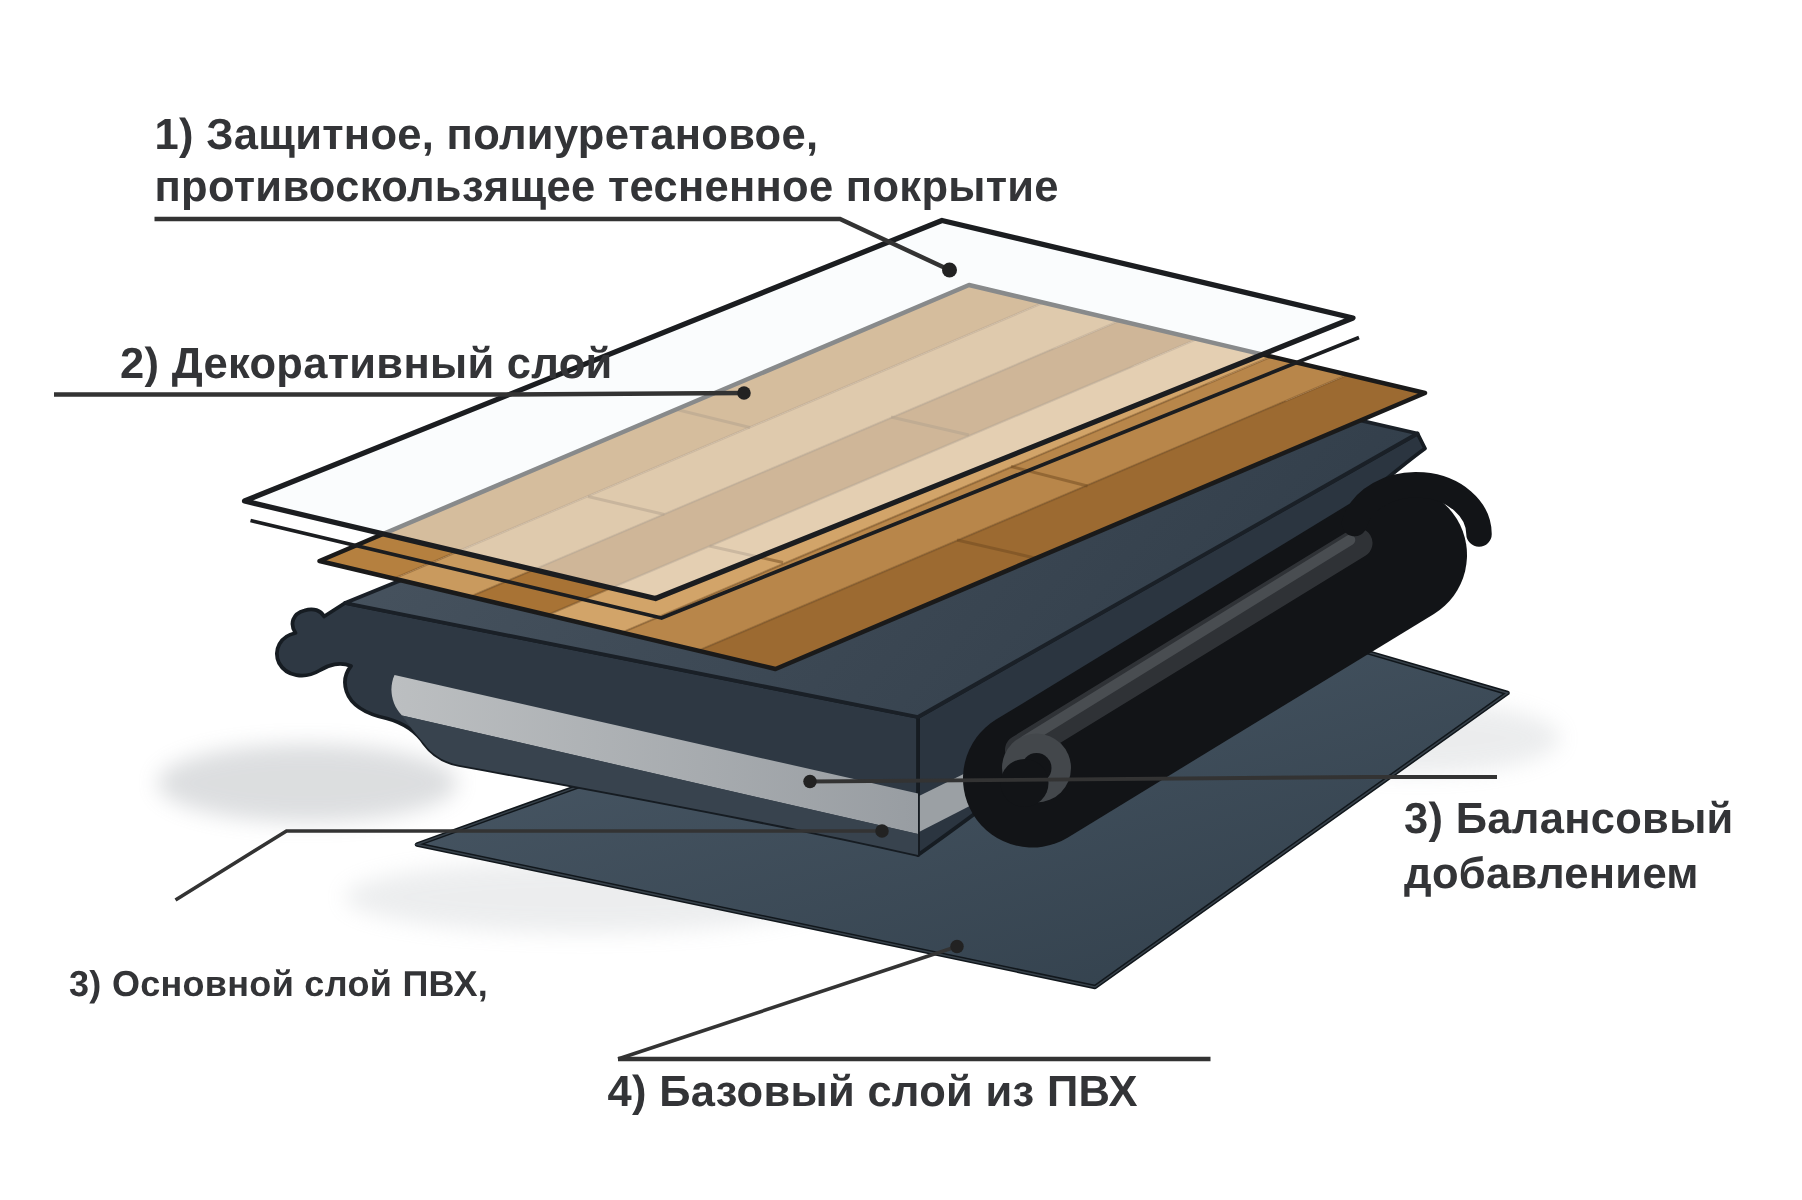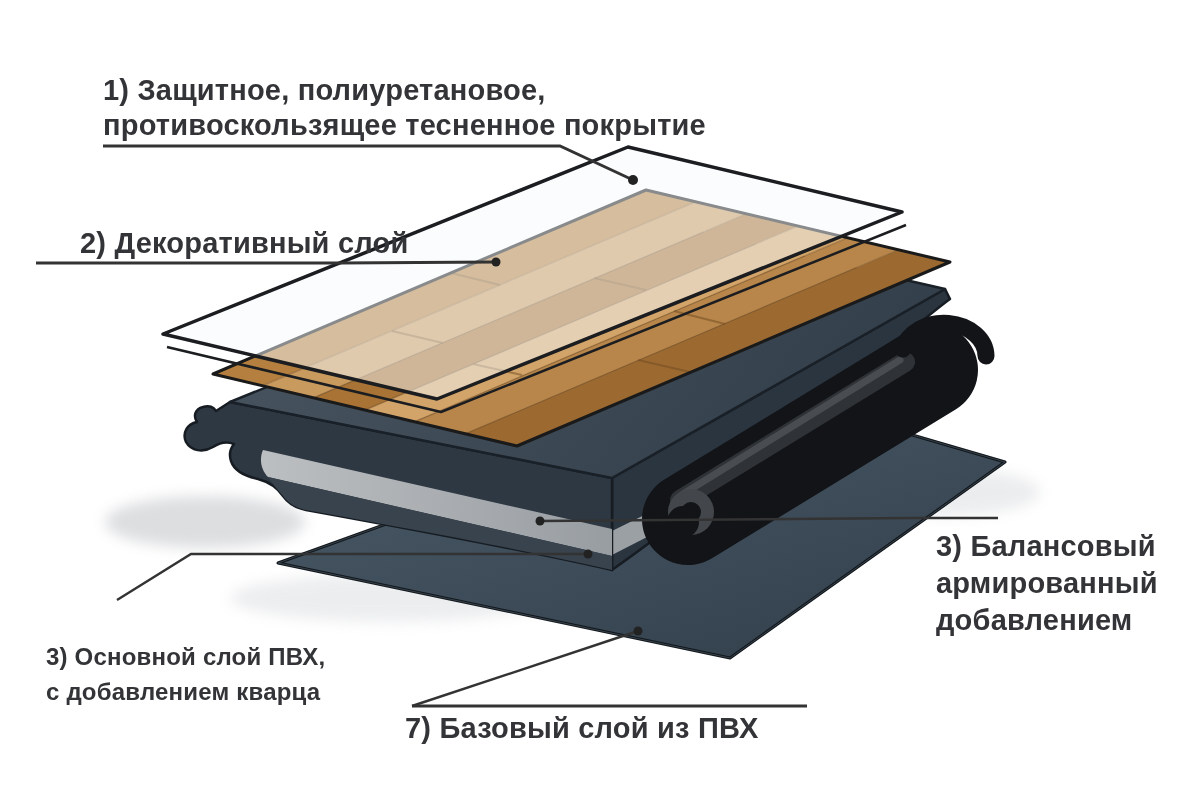--- a/index.html
+++ b/index.html
@@ -153,26 +153,24 @@
     <div>1) Защитное, полиуретановое,</div>
     <div>противоскользящее тесненное покрытие</div>
   </div>
 
   <div class="label" style="left:36px;top:227px;font-size:29px;margin-left:44px;">
     <div>2) Декоративный слой</div>
   </div>
 
   <div class="label" style="left:46px;top:604px;font-size:24px;margin-top:39px;">
     <div>3) Основной слой ПВХ,</div>
-    <div>с добавлением кварца</div>
   </div>
 
   <div class="label" style="left:936px;top:530px;font-size:29px;">
     <div style="height:37px">3) Балансовый</div>
-    <div style="height:37px">армированный</div>
     <div style="height:37px">добавлением</div>
   </div>
 
   <div class="label" style="left:405px;top:712px;font-size:29px;">
-    <div>7) Базовый слой из ПВХ</div>
+    <div>4) Базовый слой из ПВХ</div>
   </div>
 
 </div>
 
 </body></html>

